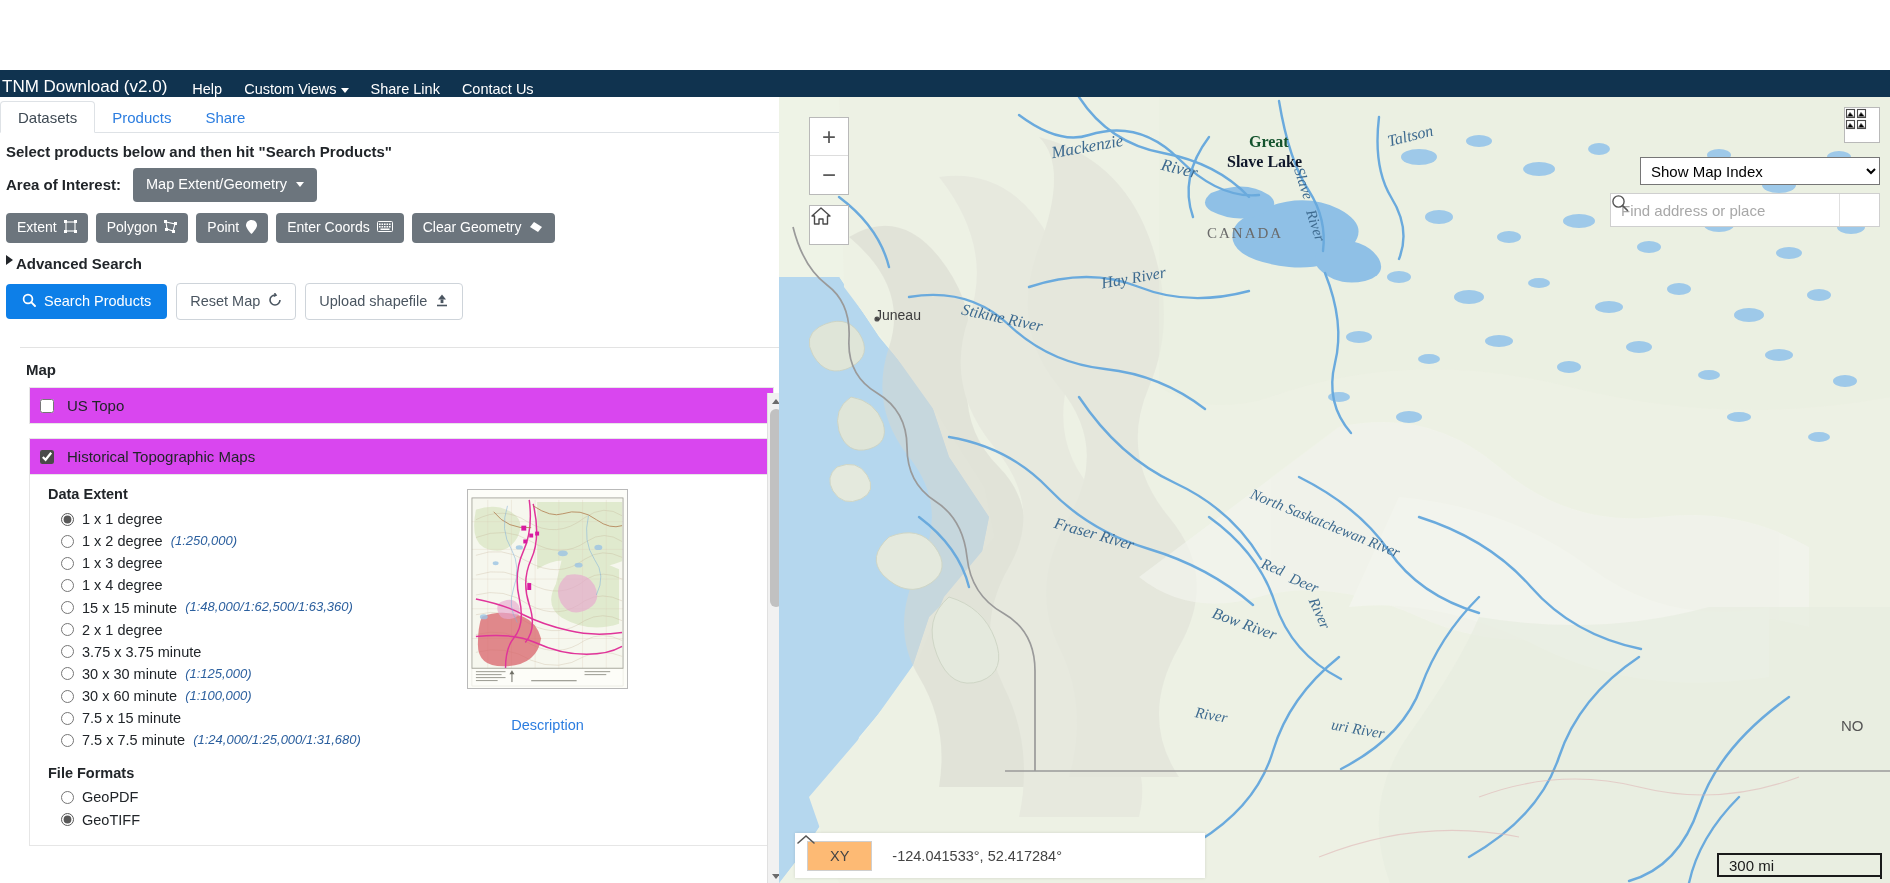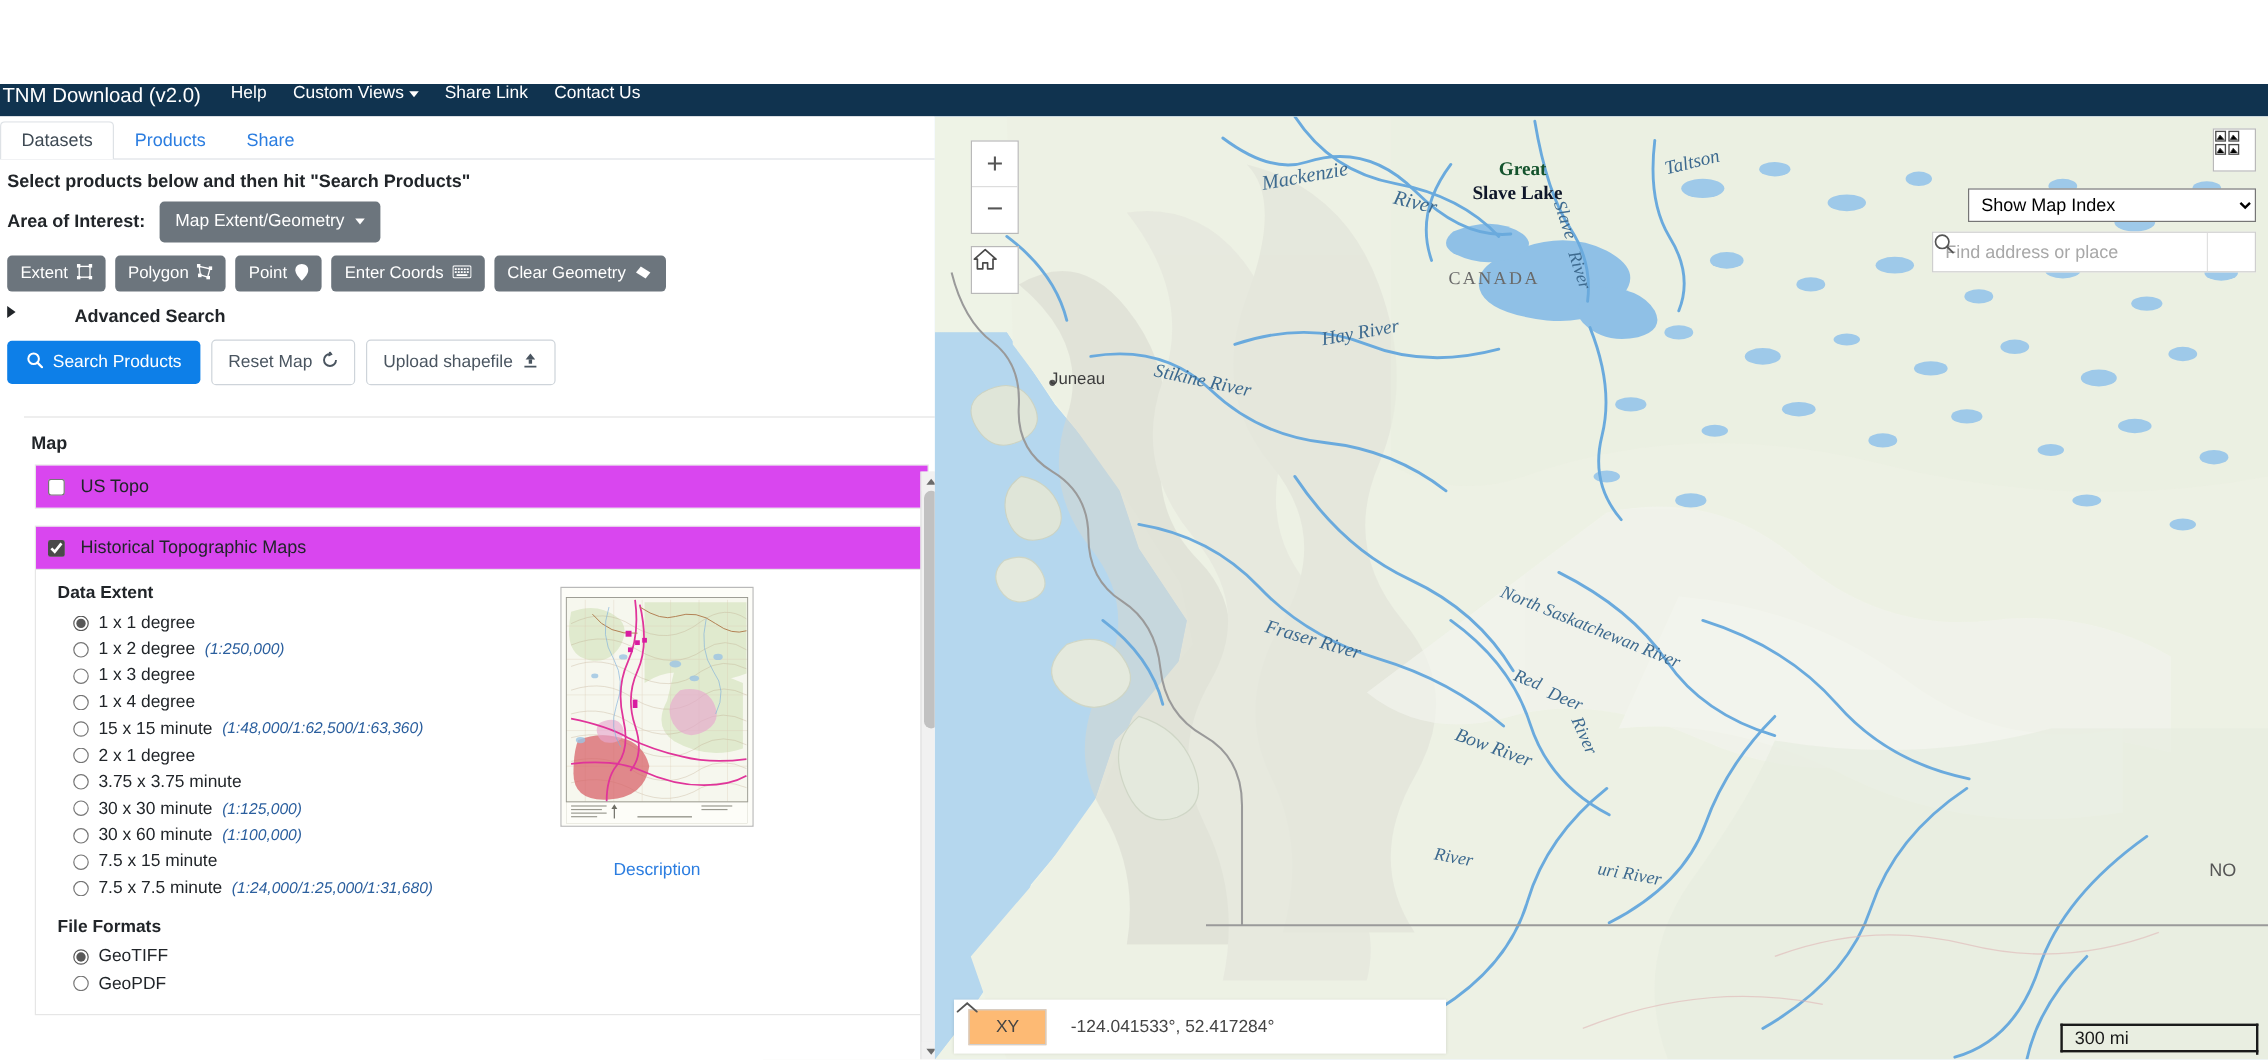--- a/index.html
+++ b/index.html
@@ -17,21 +17,21 @@
     position: absolute; left: 0; top: 0; width: 1890px; height: 70px;
     background: #10334f;
   }
   .usgs-logo { position: absolute; left: 0; top: 2px; width: 175px; height: 62px; }
   .usgs-logo svg { display: block; }
 
   
   .appbar {
     position: absolute; left: 0; top: 70px; width: 1890px; height: 27px;
     background: #10334f; color: #fff;
-    display: flex; align-items: flex-start; gap: 0px;
+    display: flex; align-items: flex-end; gap: 0px;
     padding-left: 0px;
   }
   .appbar .brand {
     font-size: 17px; font-weight: 400; color: #fff; padding: 0 14px 0 2px;
     white-space: nowrap;
   }
   .appbar .navlink {
     font-size: 14.5px; color: #fff; padding: 0 11px; cursor: pointer;
     white-space: nowrap; text-decoration: none;
   }
@@ -81,21 +81,21 @@
     border-left: 4px solid transparent; border-right: 4px solid transparent;
     border-top: 5px solid #fff;
   }
 
   .geom-row { display: flex; gap: 8px; padding: 5px 0 0 6px; align-items: center; }
   .geom-row .btn-grey { padding: 7px 11px; font-size: 14px; }
   .gicon { font-size: 13px; line-height: 1; display: inline-block; }
 
   .adv-search {
     font-size: 15px; font-weight: bold; color: #212529;
-    padding: 12px 0 8px 6px; cursor: pointer; display: flex; align-items: flex-start; gap: 46px;
+    padding: 12px 0 8px 6px; cursor: pointer; display: flex; align-items: flex-start;
   }
   .adv-caret {
     display: inline-block; margin-right: 3px;
     border-top: 5px solid transparent; border-bottom: 5px solid transparent;
     border-left: 7px solid #212529;
   }
 
   .action-row { display: flex; gap: 9px; padding: 3px 0 0 6px; align-items: center; }
   .btn-primary {
     background: #0d7fe8; color: #fff; border: none; border-radius: 4px;
@@ -474,26 +474,26 @@
               <label class="opt">
                   <input type="radio" name="extent" class="rb" style="">
                   <span>7.5 x 7.5 minute</span>
                   <span class="scale">(1:24,000/1:25,000/1:31,680)</span>
                 </label>
             </div>
 
             <div class="ff-title">File Formats</div>
             <div class="opt-list">
               <label class="opt">
+                  <input type="radio" name="fmt" class="rb" style="">
+                  <span>GeoPDF</span>
+                </label>
+              <label class="opt">
                   <input type="radio" name="fmt" class="rb" checked="" style="">
                   <span>GeoTIFF</span>
-                </label>
-              <label class="opt">
-                  <input type="radio" name="fmt" class="rb" style="">
-                  <span>GeoPDF</span>
                 </label>
             </div>
 
             <div class="thumb-wrap">
               <svg class="thumb" viewBox="0 0 161 200" preserveAspectRatio="none">
                 <rect width="161" height="200" fill="#fdfdf8"></rect>
                 <rect x="4" y="8" width="153" height="172" fill="#f6f7ee"></rect>
                 <g opacity="0.55" fill="#cfe0b5">
                   <path d="M70 12 h86 v60 q-25 10 -45 2 q-20 -8 -41 6 z"></path>
                   <path d="M95 70 q28 -4 58 10 v55 q-30 10 -58 -6 q-18 -12 -6 -34 z"></path>

